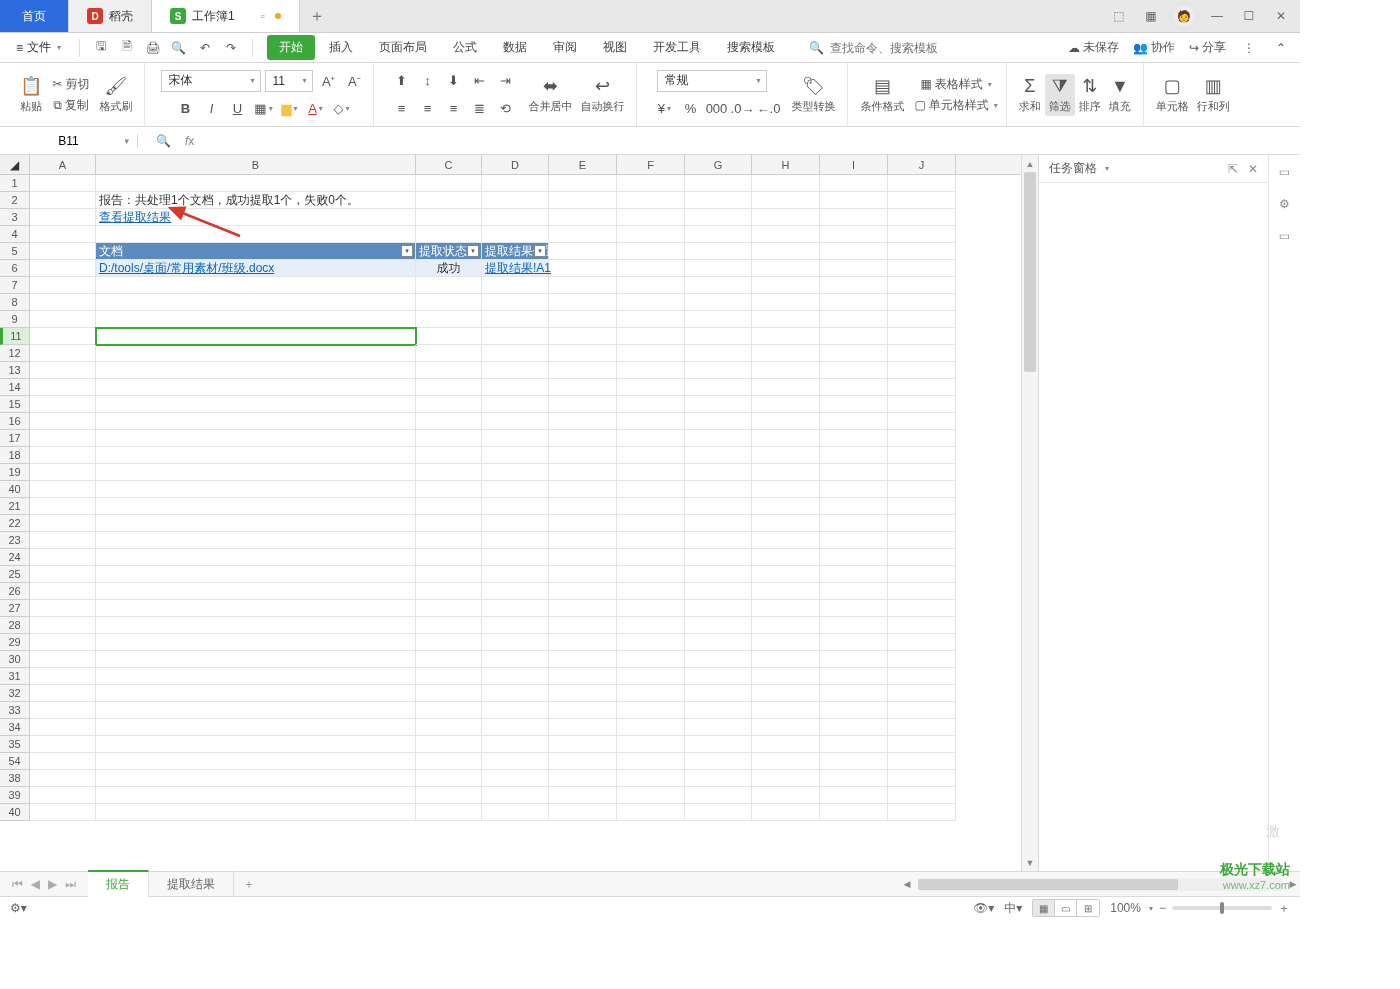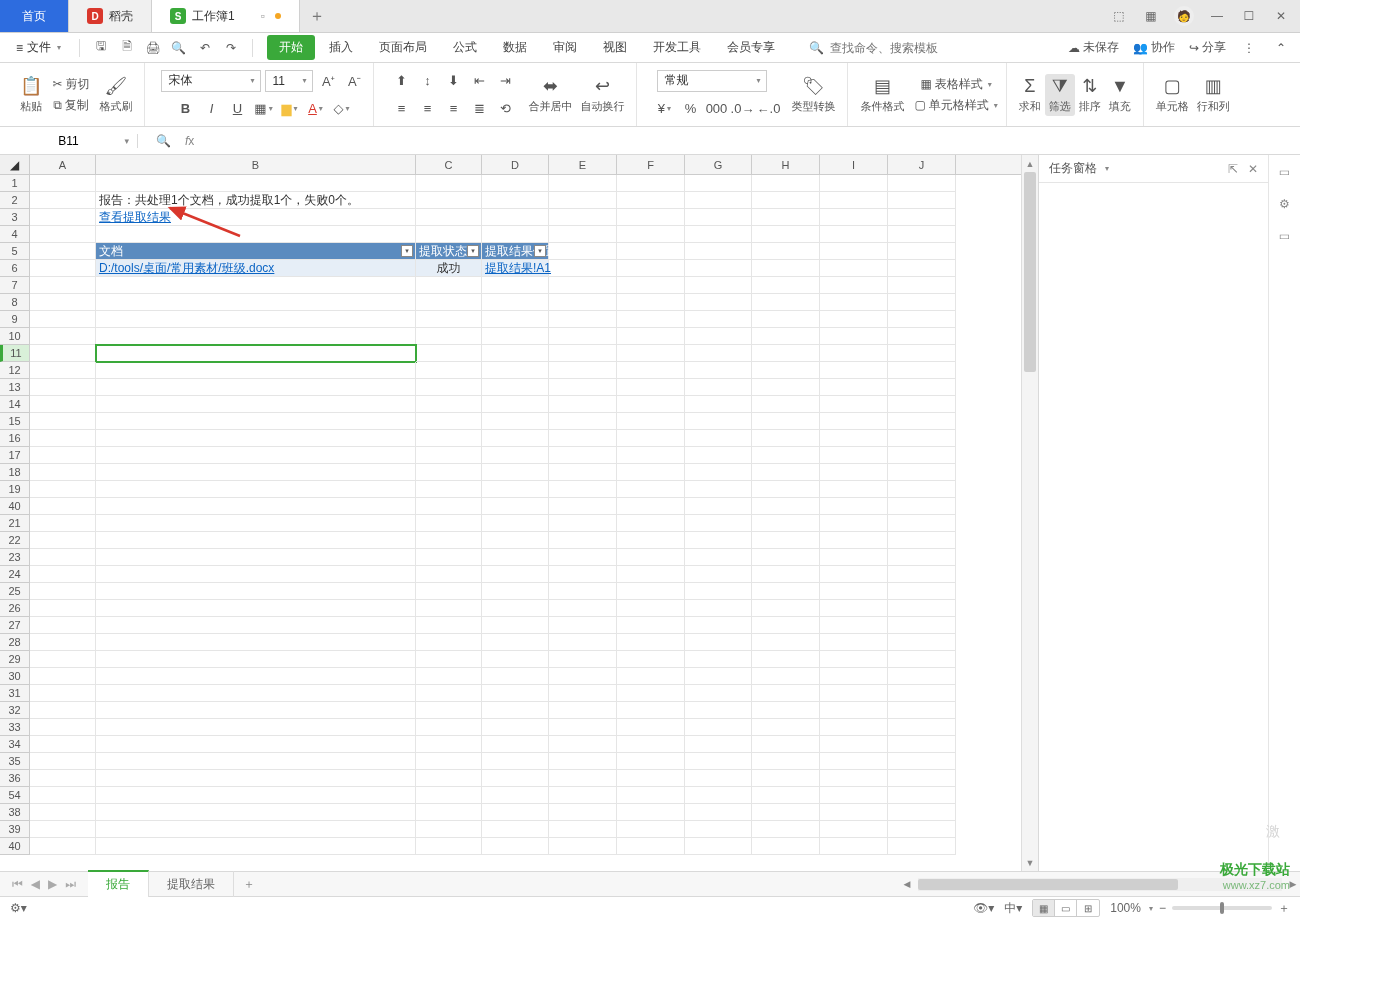--- a/index.html
+++ b/index.html
@@ -171,21 +171,21 @@
   </div>
   <div class="mb-tabs">
     <div class="mb-tab active">开始</div>
     <div class="mb-tab">插入</div>
     <div class="mb-tab">页面布局</div>
     <div class="mb-tab">公式</div>
     <div class="mb-tab">数据</div>
     <div class="mb-tab">审阅</div>
     <div class="mb-tab">视图</div>
     <div class="mb-tab">开发工具</div>
-    <div class="mb-tab">会员专享</div>
+    <div class="mb-tab">搜索模板</div>
   </div>
   <div class="mb-search">
     <span>🔍</span>
     <input placeholder="查找命令、搜索模板" style="">
   </div>
   <div class="mb-right">
     <div class="mb-rbtn">
         <span>☁</span>
         <span>未保存</span>
       </div>
@@ -505,33 +505,20 @@
           <div class="cell" style="width: 66px;"></div>
           <div class="cell" style="width: 67px;"></div>
           <div class="cell" style="width: 68px;"></div>
           <div class="cell" style="width: 68px;"></div>
           <div class="cell" style="width: 67px;"></div>
           <div class="cell" style="width: 68px;"></div>
           <div class="cell" style="width: 68px;"></div>
           <div class="cell" style="width: 68px;"></div>
         </div>
         <div class="row">
-          <div class="rn">10</div>
-          <div class="cell" style="width: 66px;"></div>
-          <div class="cell" style="width: 320px;"></div>
-          <div class="cell" style="width: 66px;"></div>
-          <div class="cell" style="width: 67px;"></div>
-          <div class="cell" style="width: 68px;"></div>
-          <div class="cell" style="width: 68px;"></div>
-          <div class="cell" style="width: 67px;"></div>
-          <div class="cell" style="width: 68px;"></div>
-          <div class="cell" style="width: 68px;"></div>
-          <div class="cell" style="width: 68px;"></div>
-        </div>
-        <div class="row">
           <div class="rn sel">11</div>
           <div class="cell" style="width: 66px;"></div>
           <div class="cell selbox" style="width: 320px;"></div>
           <div class="cell" style="width: 66px;"></div>
           <div class="cell" style="width: 67px;"></div>
           <div class="cell" style="width: 68px;"></div>
           <div class="cell" style="width: 68px;"></div>
           <div class="cell" style="width: 67px;"></div>
           <div class="cell" style="width: 68px;"></div>
           <div class="cell" style="width: 68px;"></div>
@@ -831,33 +818,20 @@
           <div class="cell" style="width: 67px;"></div>
           <div class="cell" style="width: 68px;"></div>
           <div class="cell" style="width: 68px;"></div>
           <div class="cell" style="width: 67px;"></div>
           <div class="cell" style="width: 68px;"></div>
           <div class="cell" style="width: 68px;"></div>
           <div class="cell" style="width: 68px;"></div>
         </div>
         <div class="row">
           <div class="rn">35</div>
-          <div class="cell" style="width: 66px;"></div>
-          <div class="cell" style="width: 320px;"></div>
-          <div class="cell" style="width: 66px;"></div>
-          <div class="cell" style="width: 67px;"></div>
-          <div class="cell" style="width: 68px;"></div>
-          <div class="cell" style="width: 68px;"></div>
-          <div class="cell" style="width: 67px;"></div>
-          <div class="cell" style="width: 68px;"></div>
-          <div class="cell" style="width: 68px;"></div>
-          <div class="cell" style="width: 68px;"></div>
-        </div>
-        <div class="row">
-          <div class="rn">36</div>
           <div class="cell" style="width: 66px;"></div>
           <div class="cell" style="width: 320px;"></div>
           <div class="cell" style="width: 66px;"></div>
           <div class="cell" style="width: 67px;"></div>
           <div class="cell" style="width: 68px;"></div>
           <div class="cell" style="width: 68px;"></div>
           <div class="cell" style="width: 67px;"></div>
           <div class="cell" style="width: 68px;"></div>
           <div class="cell" style="width: 68px;"></div>
           <div class="cell" style="width: 68px;"></div>

